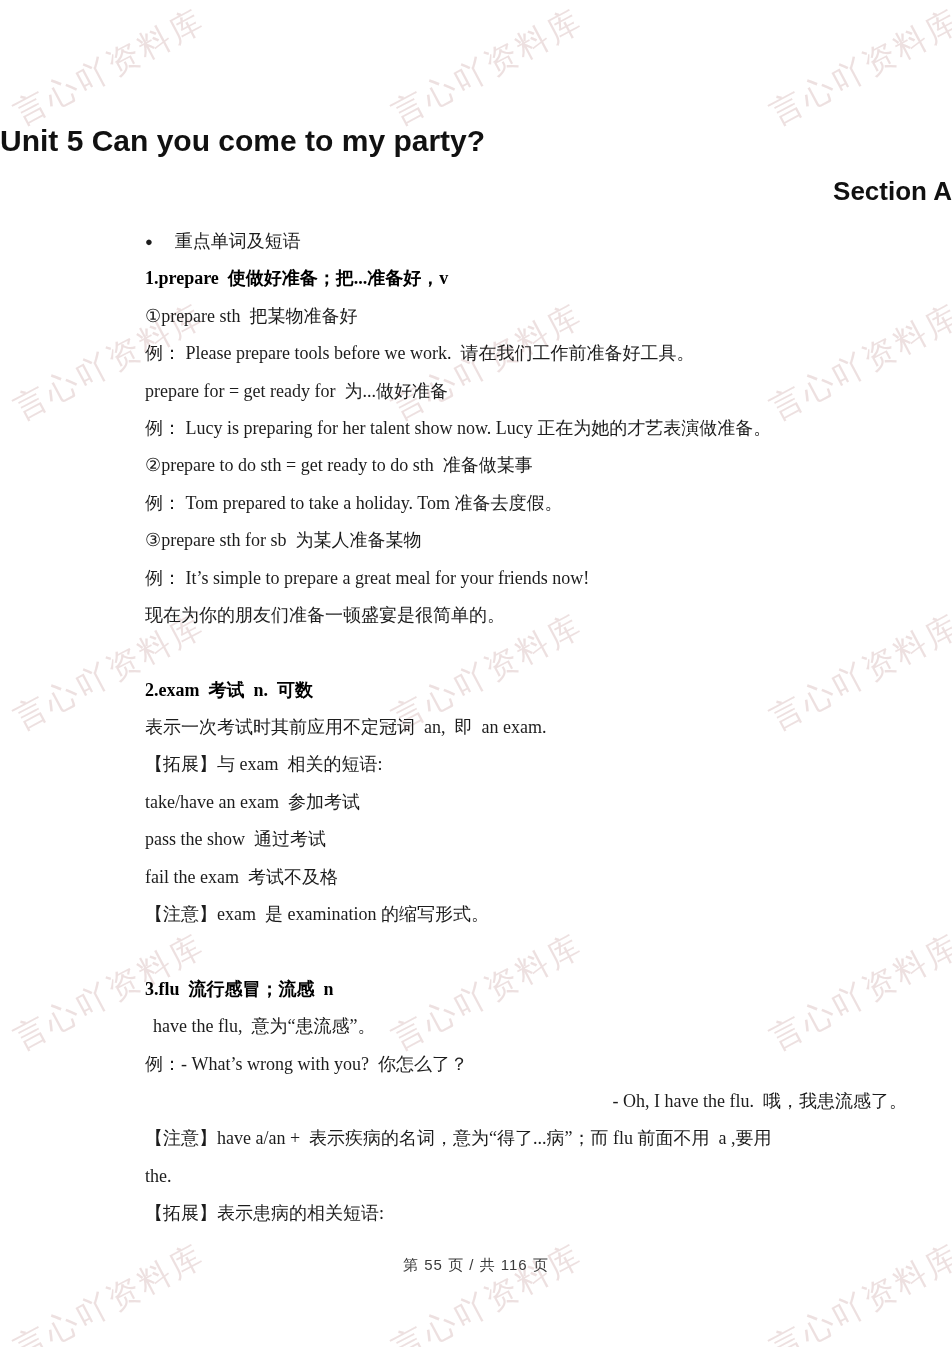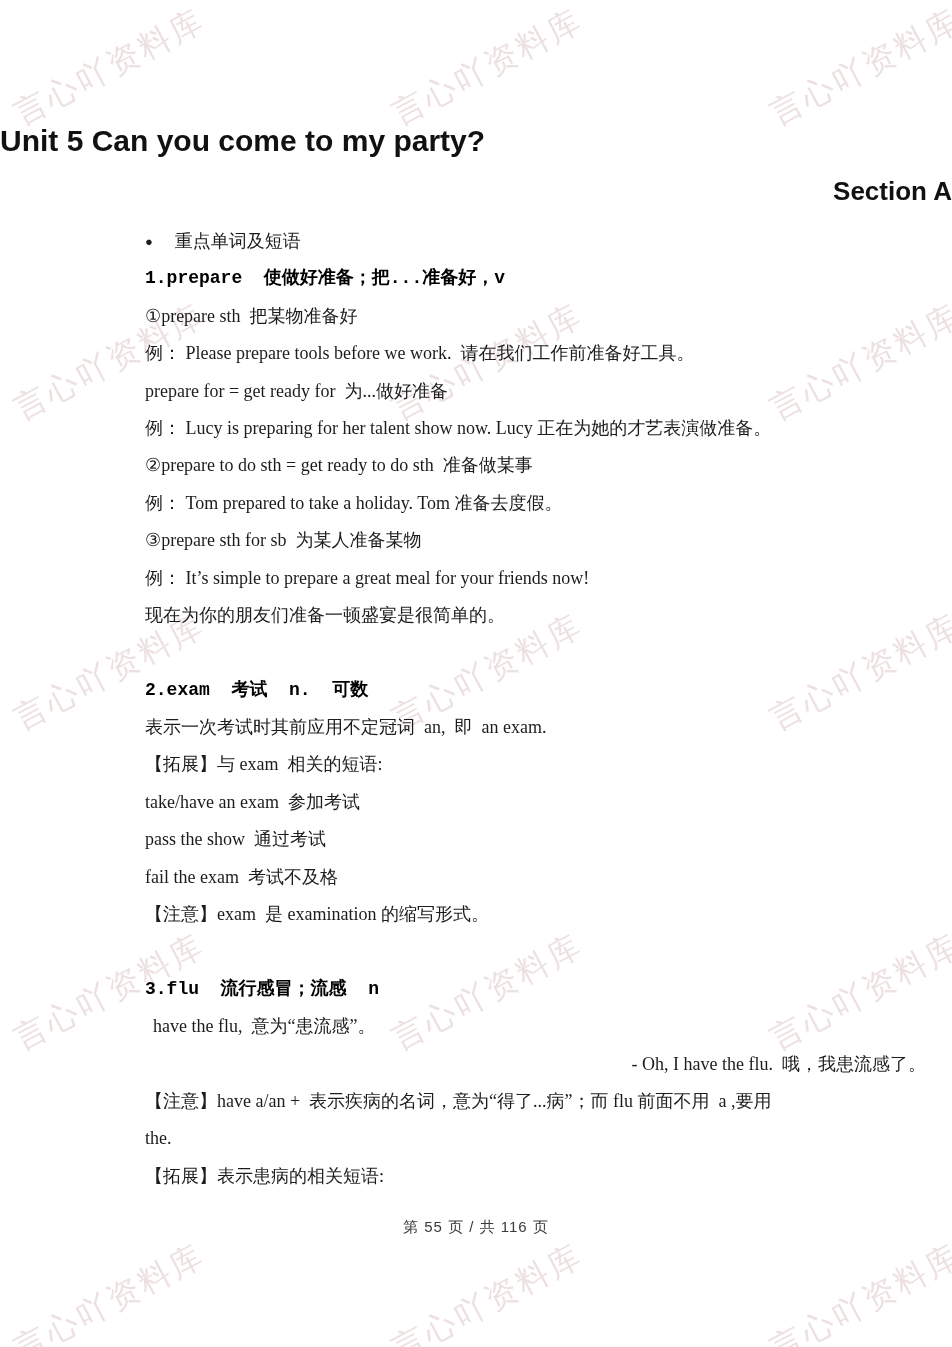--- a/index.html
+++ b/index.html
@@ -45,29 +45,29 @@
     font-family: "Liberation Sans", "DejaVu Sans", sans-serif;
     font-size: 26px;
     line-height: 30px;
     font-weight: 700;
     text-align: right;
     color: #111111;
   }
   .body-lines {
     margin-top: 17px;
     padding-left: 145px;
-    padding-right: 26px;
+    padding-right: 45px;
   }
   .line {
     height: 37.4px;
     line-height: 37.4px;
     font-size: 18px;
     white-space: pre;
   }
-  .line.bold { font-weight: 700; color: #000000; font-family: Liberation Mono, monospace; }
+  .line.bold { font-weight: 700; color: #000000; }
   .line.blank { }
   .line .bullet-mark {
     font-size: 13px;
     vertical-align: 1px;
     padding-right: 22px;
   }
   .footer {
     margin-top: 22px;
     text-align: center;
     font-family: "Liberation Sans", "DejaVu Sans", sans-serif;
@@ -117,20 +117,21 @@
         <div class="line bold">2.exam  考试  n.  可数</div>
         <div class="line normal">表示一次考试时其前应用不定冠词  an,  即  an exam.</div>
         <div class="line normal">【拓展】与 exam  相关的短语:</div>
         <div class="line normal">take/have an exam  参加考试</div>
         <div class="line normal">pass the show  通过考试</div>
         <div class="line normal">fail the exam  考试不及格</div>
         <div class="line normal">【注意】exam  是 examination 的缩写形式。</div>
         <div class="line blank"></div>
         <div class="line bold">3.flu  流行感冒；流感  n</div>
         <div class="line normal" style="padding-left: 8px;">have the flu,  意为“患流感”。</div>
+        <div class="line normal">例：- What’s wrong with you?  你怎么了？</div>
         <div class="line normal" style="padding-left: 38px; text-align: right;">- Oh, I have the flu.  哦，我患流感了。</div>
         <div class="line normal">【注意】have a/an +  表示疾病的名词，意为“得了...病”；而 flu 前面不用  a ,要用</div>
         <div class="line normal">the.</div>
         <div class="line normal">【拓展】表示患病的相关短语:</div>
       </div>
     <div class="footer">第 55 页 / 共 116 页</div>
   </div>
 </div>
 
 </body></html>

